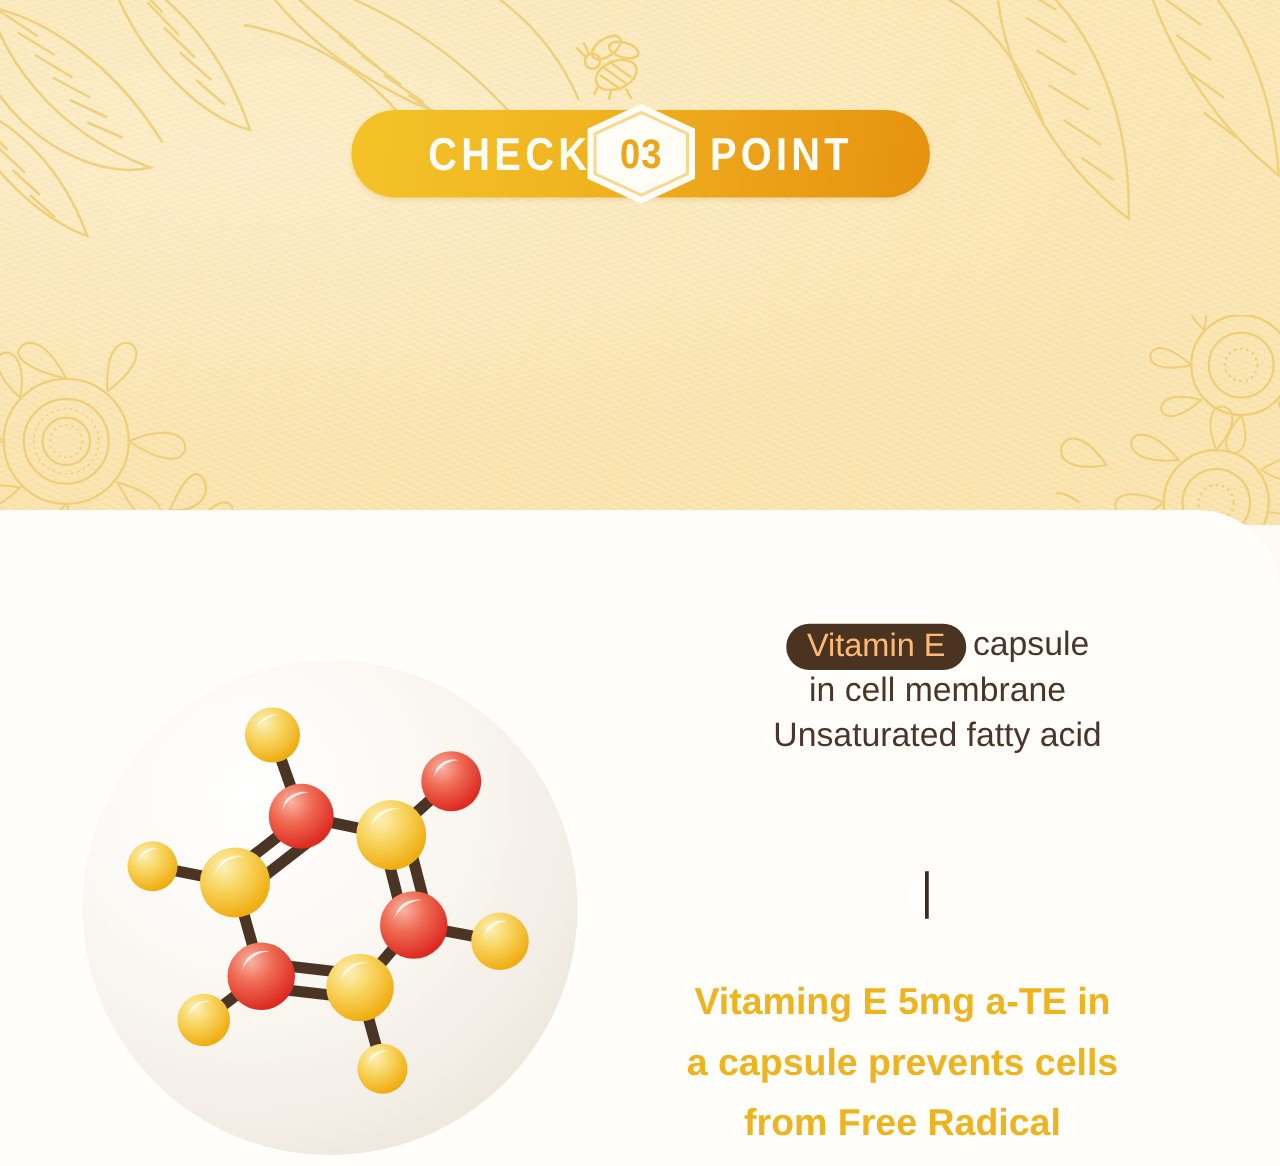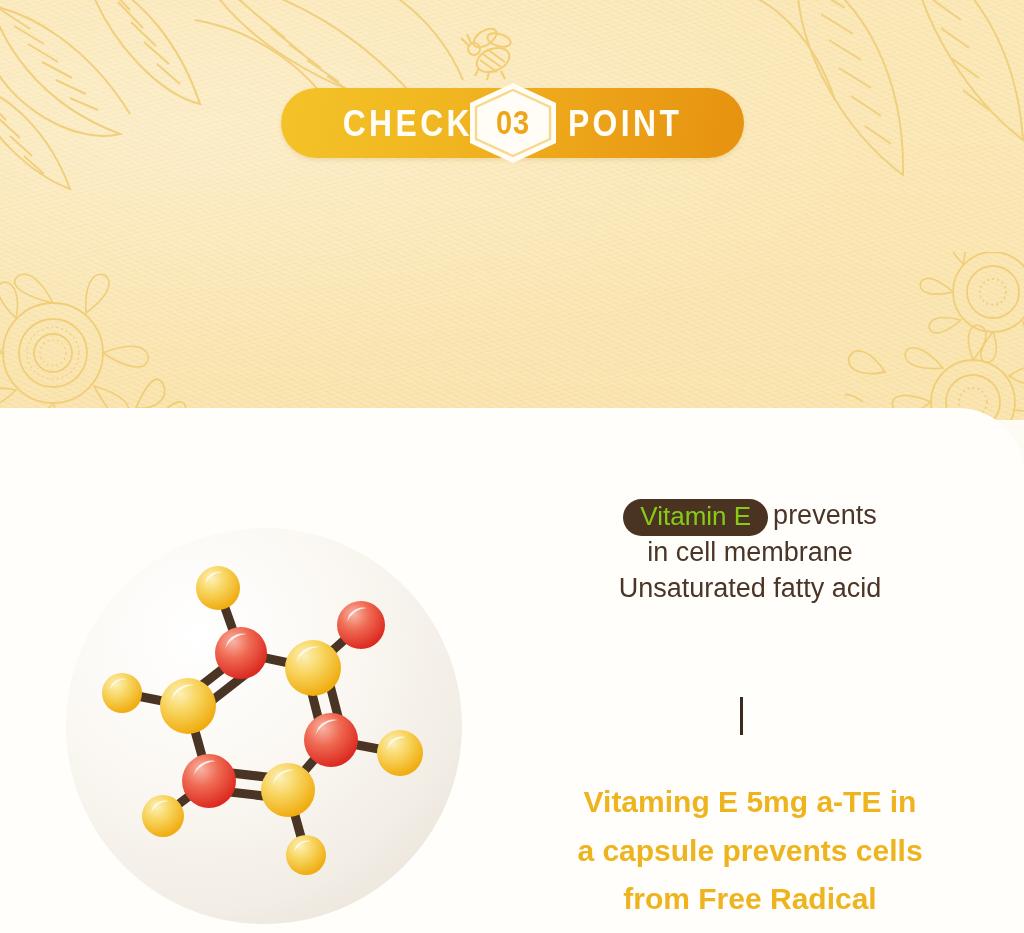--- a/index.html
+++ b/index.html
@@ -72,28 +72,28 @@
     background:radial-gradient(circle at 33% 27%, #ffffff 0%, #fbf8f3 38%, #f2ede5 70%, #e8e1d6 92%, #e2dace 100%);
   }
   .mol svg{position:absolute;left:0;top:0;}
 
   
   .copy{position:absolute;left:520px;top:498px;width:460px;text-align:center;}
   .copy-line{
     color:#4a3528;font-size:27px;line-height:1.33;white-space:nowrap;
   }
   .pill{
-    display:inline-block;background:#4b3321;color:#84cc16;
+    display:inline-block;background:#4b3321;color:#fdba74;
     border-radius:19px;padding:2px 17px 4px 17px;font-size:26px;line-height:1.2;
     vertical-align:baseline;margin-right:5px;position:relative;top:1px;
   }
   .divider{
     position:absolute;left:740px;top:697px;width:3px;height:38px;background:#3a2b20;
   }
-  .hl{position:absolute;left:500px;top:778px;width:500px;text-align:center;}
+  .hl{position:absolute;left:472px;top:778px;width:500px;text-align:center;}
   .hl-line{
     color:#eeb41f;font-size:30px;font-weight:bold;line-height:1.62;white-space:nowrap;
   }
 </style>
 </head>
 <body>
 
 <div id="page">
 
   <div class="hero">
@@ -316,21 +316,21 @@
         <g>
           <circle cx="295" cy="97" r="24" fill="url(#gr)"></circle>
           <path d="M283 87 a17 17 0 0 1 18 -7 a24 24 0 0 0 -20 14 z" fill="#fff" opacity=".8"></path>
         </g>
       </g>
     </svg>
   </div>
 
   <div class="copy">
     <div class="copy-line">
-      <span class="pill">Vitamin E</span><span>prevents</span>
+      <span class="pill">Vitamin E</span><span>capsule</span>
     </div>
     <div class="copy-line">in cell membrane</div>
     <div class="copy-line">Unsaturated fatty acid</div>
   </div>
 
   <div class="divider"></div>
 
   <div class="hl">
     <div class="hl-line">Vitaming E 5mg a-TE in</div>
     <div class="hl-line">a capsule prevents cells</div>

